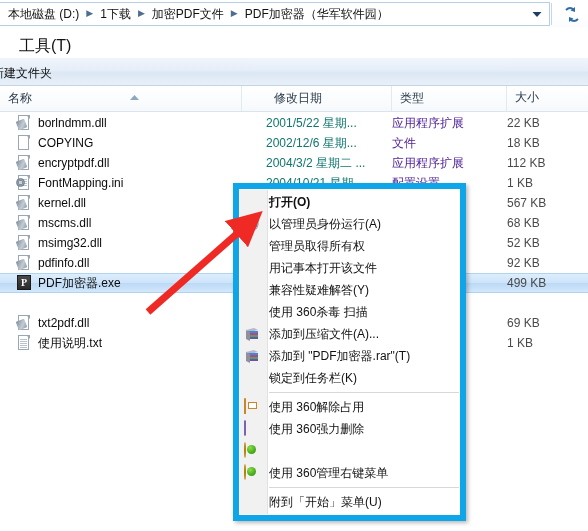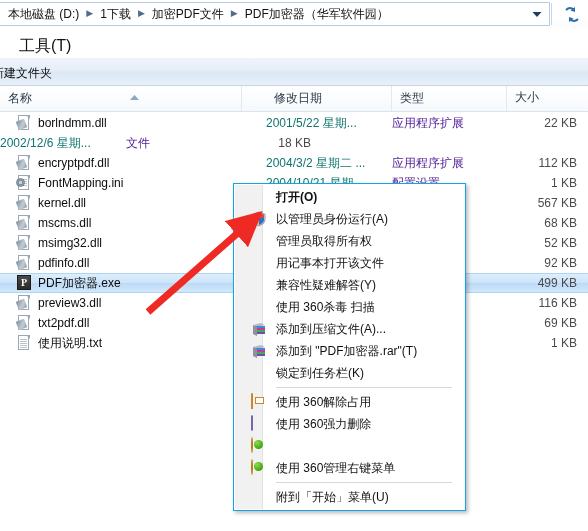--- a/index.html
+++ b/index.html
@@ -184,21 +184,20 @@
     font-size: 12px;
     color: #4c1d95;
     white-space: nowrap;
     overflow: hidden;
     box-sizing: border-box;
   }
   .cell-size {
     width: 70px;
     font-size: 12px;
     color: #4a4a4a;
-    text-align: right;
     white-space: nowrap;
     box-sizing: border-box;
   }
 
   
   .ficon { width: 16px; height: 16px; position: relative; flex: 0 0 16px; }
   .doc-base {
     position: absolute; left: 2px; top: 0;
     width: 11px; height: 15px;
     background: #ffffff;
@@ -246,24 +245,24 @@
     line-height: 13px;
     text-align: center;
   }
 
   
   #ctxmenu {
     position: absolute;
     left: 233px; top: 183px;
     width: 233px;
     background: #ffffff;
-    border: 1px solid #0ea5e9;
+    border: 6px solid #0ea5e9;
     box-shadow: 2px 2px 4px rgba(0,0,0,0.28);
     box-sizing: border-box;
-    padding: 2px 12px;
+    padding: 2px 0;
     z-index: 40;
   }
   #ctx-gutter {
     position: absolute;
     left: 1px; top: 1px;
     width: 27px; bottom: 1px;
     background: #f1f1f1;
     border-right: 1px solid #e2e2e2;
     z-index: 0;
   }
@@ -416,20 +415,27 @@
           <span class="doc-fold"></span>
           <span class="dll-mark"></span>
         </span>
         <span class="fn">borlndmm.dll</span>
       </div>
       <div class="cell-date">2001/5/22 星期...</div>
       <div class="cell-type">应用程序扩展</div>
       <div class="cell-size">22 KB</div>
     </div>
     <div class="filerow">
+      <div class="cell-name">
+        <span class="ficon">
+          <span class="doc-base"></span>
+          <span class="doc-fold"></span>
+        </span>
+        <span class="fn">COPYING</span>
+      </div>
       <div class="cell-date">2002/12/6 星期...</div>
       <div class="cell-type">文件</div>
       <div class="cell-size">18 KB</div>
     </div>
     <div class="filerow">
       <div class="cell-name">
         <span class="ficon">
           <span class="doc-base"></span>
           <span class="doc-fold"></span>
           <span class="dll-mark"></span>
@@ -516,28 +522,20 @@
         <span class="ficon">
           <span class="exe-icon">P</span>
         </span>
         <span class="fn">PDF加密器.exe</span>
       </div>
       <div class="cell-date"></div>
       <div class="cell-type"></div>
       <div class="cell-size">499 KB</div>
     </div>
     <div class="filerow">
-      <div class="cell-name">
-        <span class="ficon">
-          <span class="doc-base"></span>
-          <span class="doc-fold"></span>
-          <span class="dll-mark"></span>
-        </span>
-        <span class="fn">preview3.dll</span>
-      </div>
       <div class="cell-date"></div>
       <div class="cell-type"></div>
       <div class="cell-size">116 KB</div>
     </div>
     <div class="filerow">
       <div class="cell-name">
         <span class="ficon">
           <span class="doc-base"></span>
           <span class="doc-fold"></span>
           <span class="dll-mark"></span>

